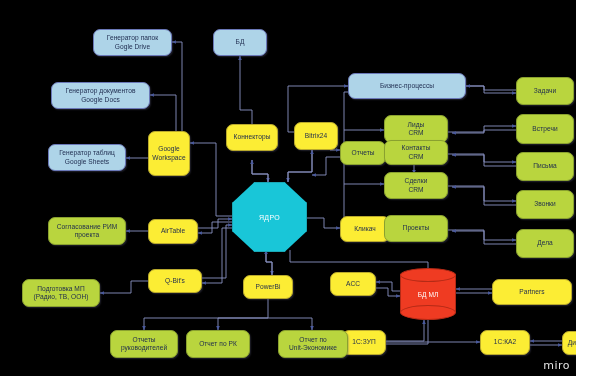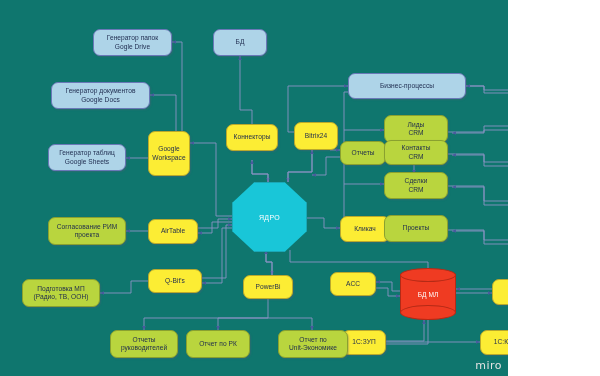--- a/index.html
+++ b/index.html
@@ -2,22 +2,22 @@
 <html><head>
 <meta charset="utf-8">
 <style>
   html,body{margin:0;padding:0;background:#ffffff;}
   body{
     font-family:"Liberation Sans","DejaVu Sans",sans-serif;
     -webkit-font-smoothing:antialiased;
   }
   #canvas{
     position:relative;
-    width:508px;height:376px;
-    background:#0f766e;
+    width:576px;height:376px;
+    background:#000000;
     overflow:hidden;
   }
   #edges{position:absolute;left:0;top:0;width:600px;height:376px;}
   .node{
     position:absolute;
     box-sizing:border-box;
     display:flex;align-items:center;justify-content:center;
     text-align:center;
     border-radius:7px;
     border:1px solid #6b6bb0;

